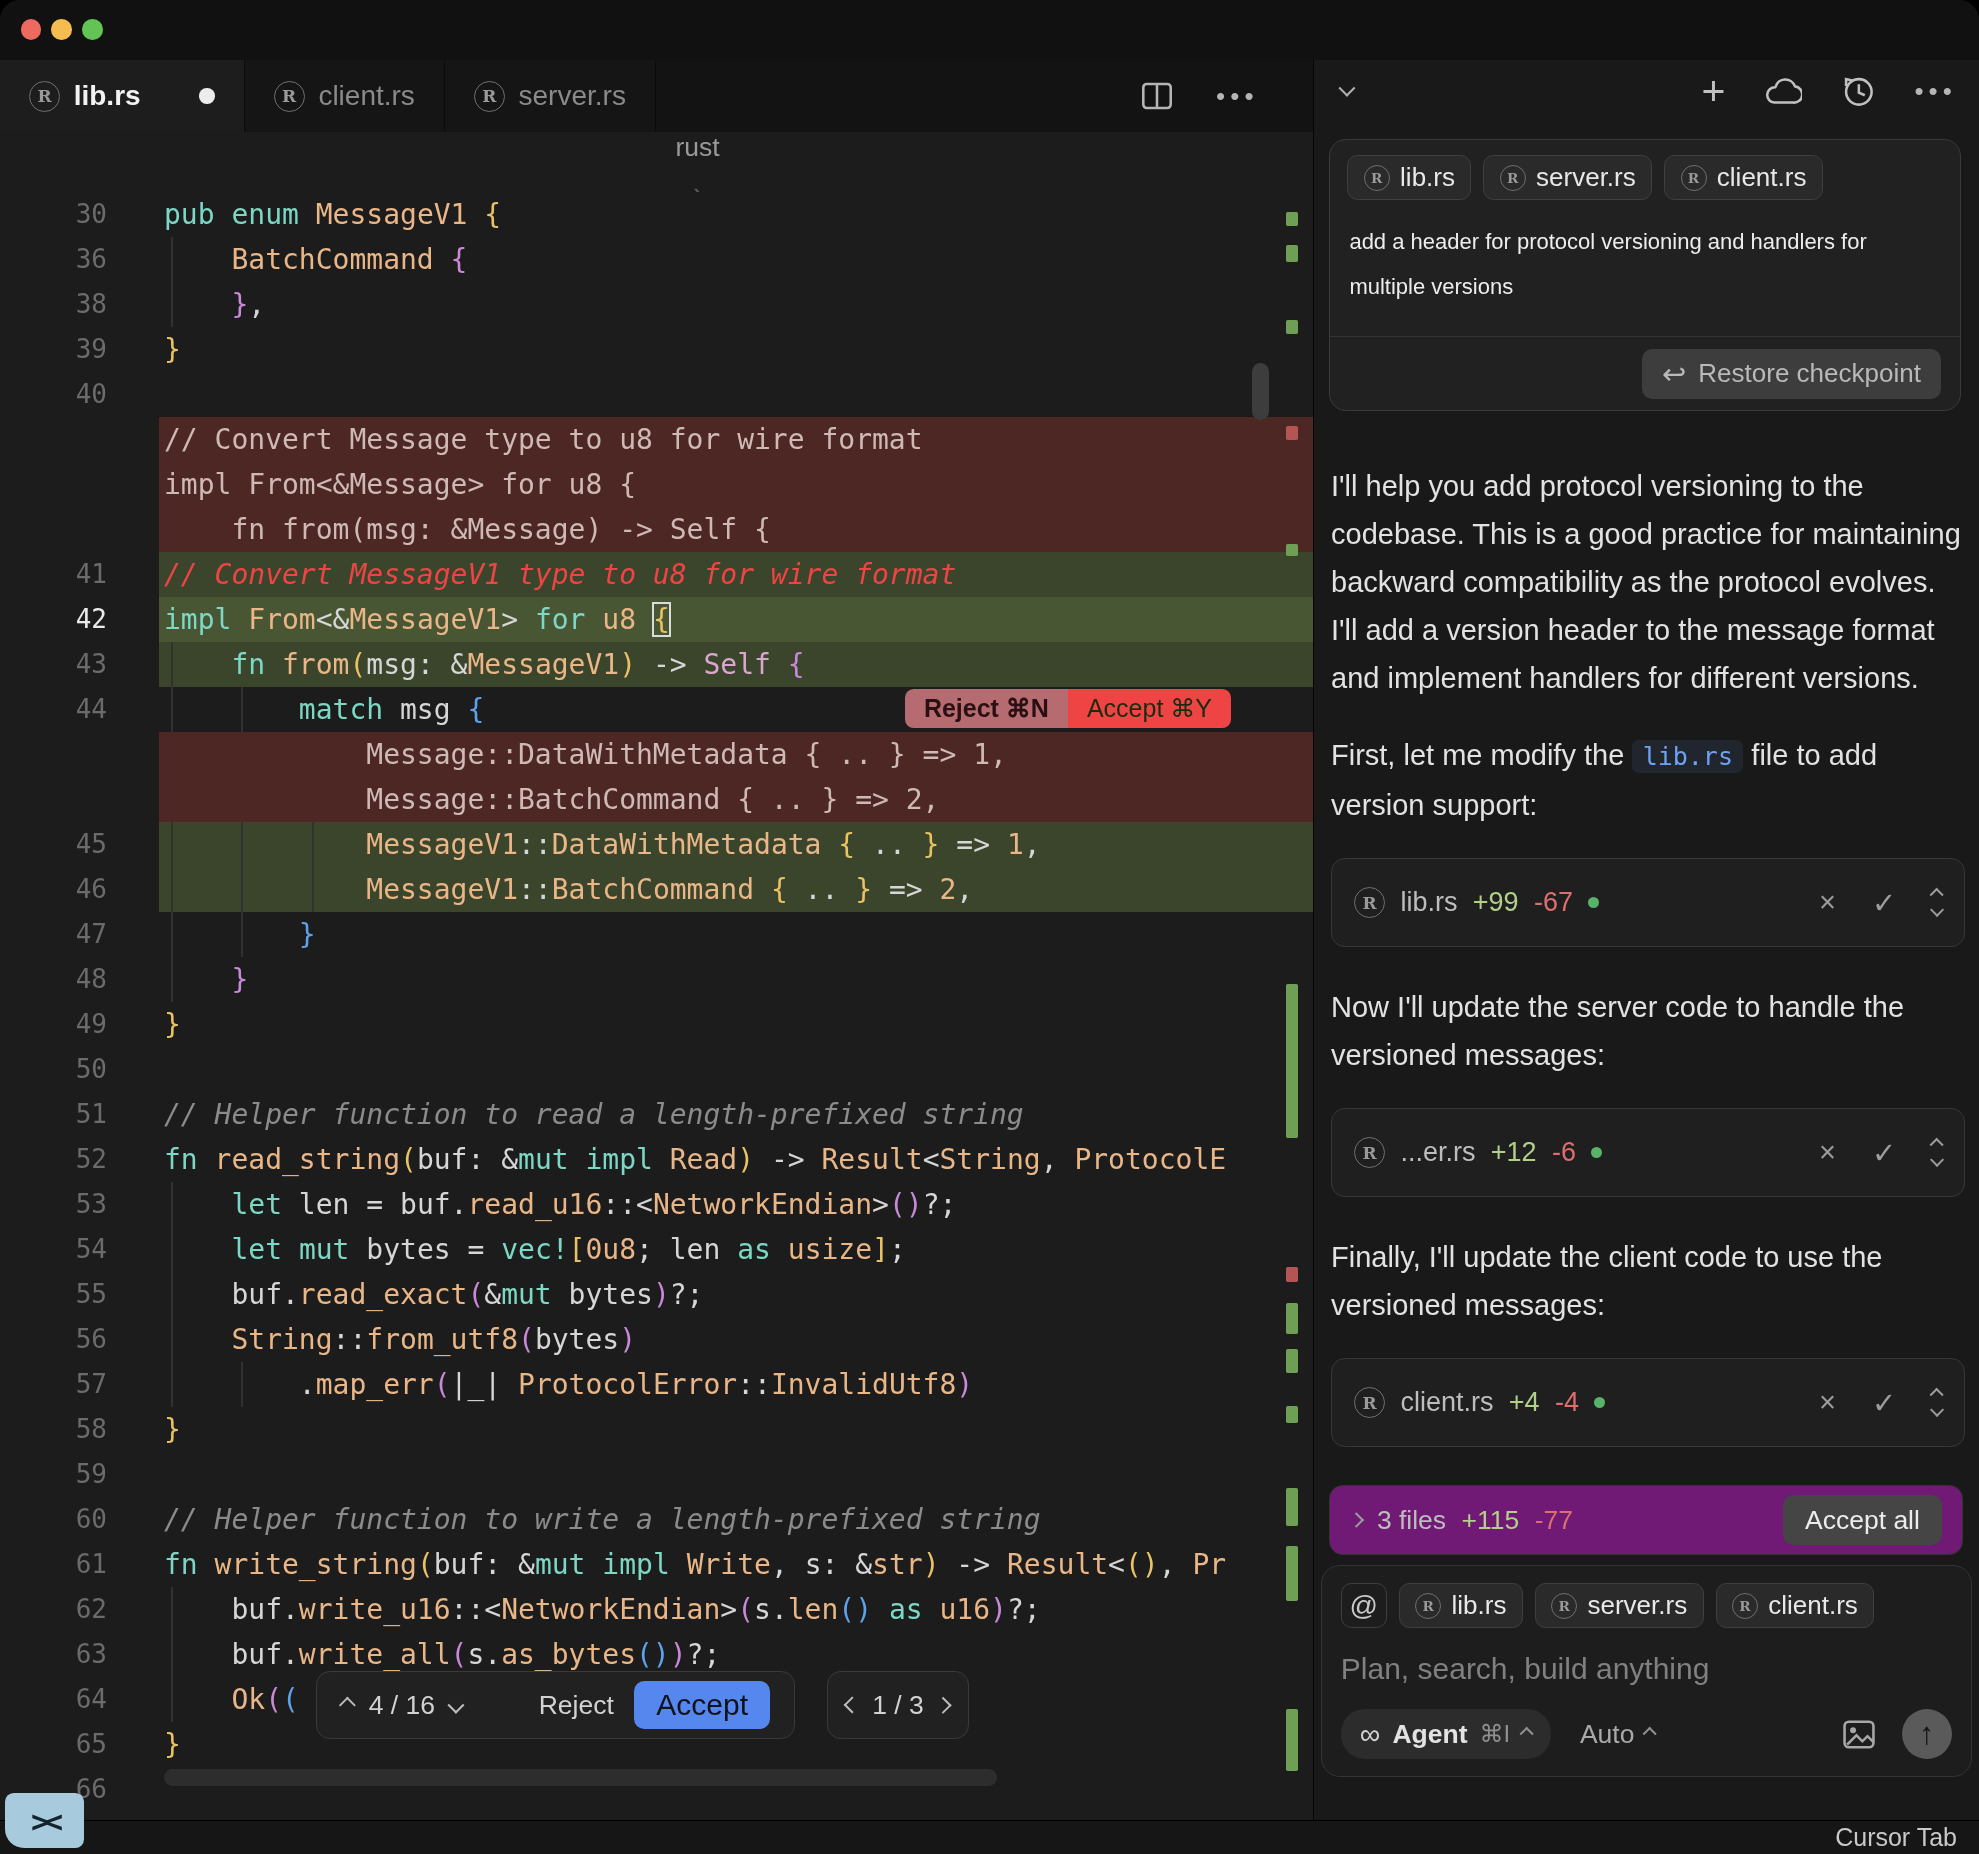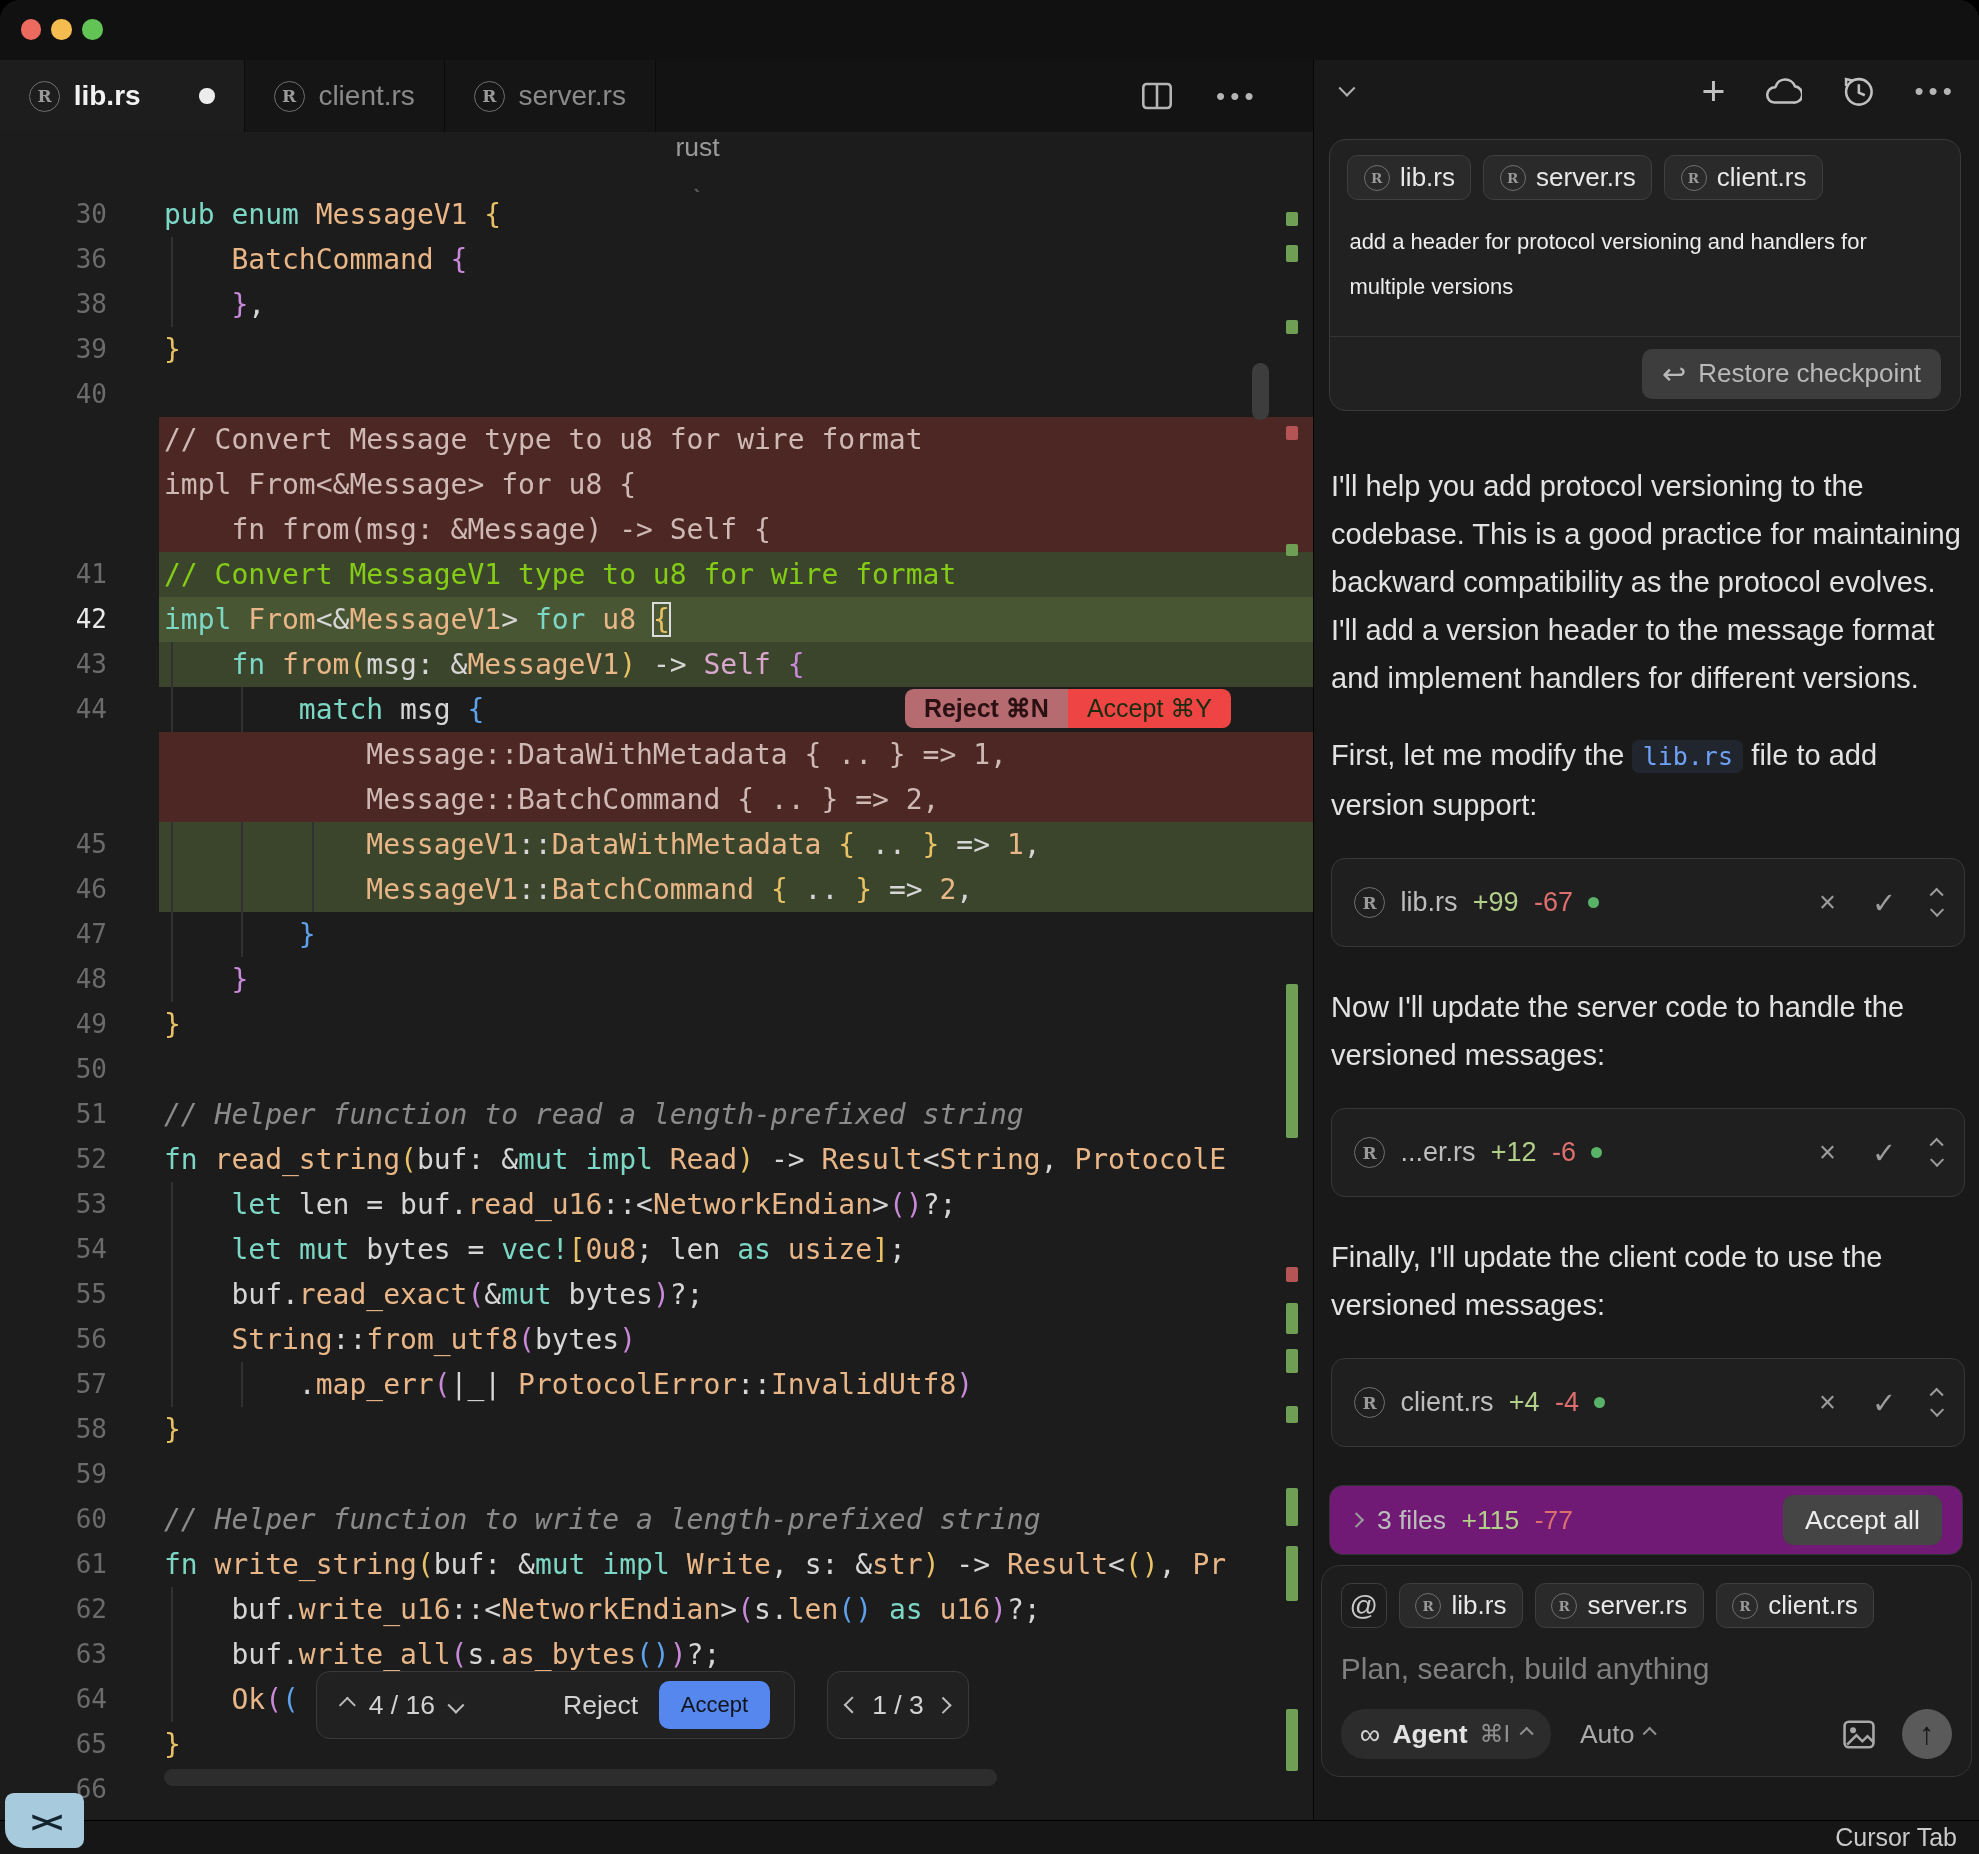--- a/index.html
+++ b/index.html
@@ -37,21 +37,21 @@
   .gutter{width:107px;text-align:right;color:#6b6b6b;font-size:26px;flex:none;position:relative;z-index:1;}
   .line{padding-left:57px;flex:1;position:relative;z-index:1;}
   .row.add::before,.row.cur::before,.row.del::before{content:"";position:absolute;left:159px;right:0;top:0;bottom:0;}
   .row.add::before{background:#3a452c;}
   .row.cur::before{background:#495633;}
   .row.del::before{background:#4d2723;}
   .row.cur .gutter{color:#eaeaea;}
   .guide{position:absolute;top:0;bottom:0;width:1.7px;background:#313131;z-index:1;}
   .tok.kw{color:#7cd8c4}.tok.ty{color:#e9b687}.tok.num{color:#e9b687}
   .tok.pu{color:#d6d6d6}.tok.cm{color:#8b8b8b;font-style:italic}
-  .tok.cma{color:#84cc16;}
+  .tok.cma{color:#ef4444;font-style:italic}
   .tok.by{color:#e8c264}.tok.bp{color:#c889d8}.tok.bb{color:#5ea2ec}
   .tok.sf{color:#d9a7cd}.tok.dl{color:#cfb9b5}
   .tok.cursor{outline:2.6px solid #dcdcdc;outline-offset:-1.7px;}
 
   .inline-actions{position:absolute;right:82px;top:1.7px;display:flex;z-index:3;
                   font-family:"Liberation Sans",sans-serif;font-size:25px;height:39px;line-height:39px;}
   .ia-reject{background:#b56b6f;color:#2a1012;padding:0 19px;border-radius:8.6px 0 0 8.6px;font-weight:bold;}
   .ia-accept{background:#ef4444;color:#1a2c10;padding:0 19px;border-radius:0 8.6px 8.6px 0;}
 
   .vthumb{position:absolute;left:1252px;top:363px;width:17px;height:57px;background:#3d3d3d;border-radius:8.6px;z-index:2;}
@@ -59,21 +59,21 @@
   .hscroll{position:absolute;left:164px;top:1769px;width:833px;height:17px;background:#2d2d2d;border-radius:8.6px;z-index:6;}
 
   
   .diffbar{position:absolute;left:316px;top:1671px;width:479px;height:68px;background:#212121;
            border:1.7px solid #3a3a3a;border-radius:13.7px;display:flex;align-items:center;
            padding:0 24px;z-index:7;box-sizing:border-box;font-size:26.5px;color:#d2d2d2;}
   .pagepill{position:absolute;left:827px;top:1671px;width:142px;height:68px;background:#212121;
             border:1.7px solid #3a3a3a;border-radius:13.7px;display:flex;align-items:center;justify-content:center;
             gap:13.7px;z-index:7;box-sizing:border-box;font-size:26.5px;color:#d2d2d2;}
   .accept-btn{background:#5687ee;color:#10131a;border-radius:10.3px;height:48px;line-height:48px;
-              padding:0 22px;font-size:22px;margin-left:20.5px;}
+              padding:0 22px;font-size:30px;margin-left:20.5px;}
   .cv{display:inline-block;width:10.3px;height:10.3px;border-left:2.6px solid currentColor;border-bottom:2.6px solid currentColor;}
   .cv.up{transform:rotate(135deg)}.cv.down{transform:rotate(-45deg)}
   .cv.left{transform:rotate(45deg)}.cv.right{transform:rotate(-135deg)}
 
   
   .panel{position:absolute;left:1313px;top:60px;width:666px;height:1760px;background:#191919;
          border-left:1.7px solid #050505;box-sizing:border-box;color:#e2e2e2;}
   .p-header{position:absolute;top:0;left:0;right:0;height:62px;}
   .p-header .cv{color:#b0b0b0;}
   .hicons{position:absolute;right:22px;top:0;height:62px;display:flex;align-items:center;gap:39px;color:#c0c0c0;}

